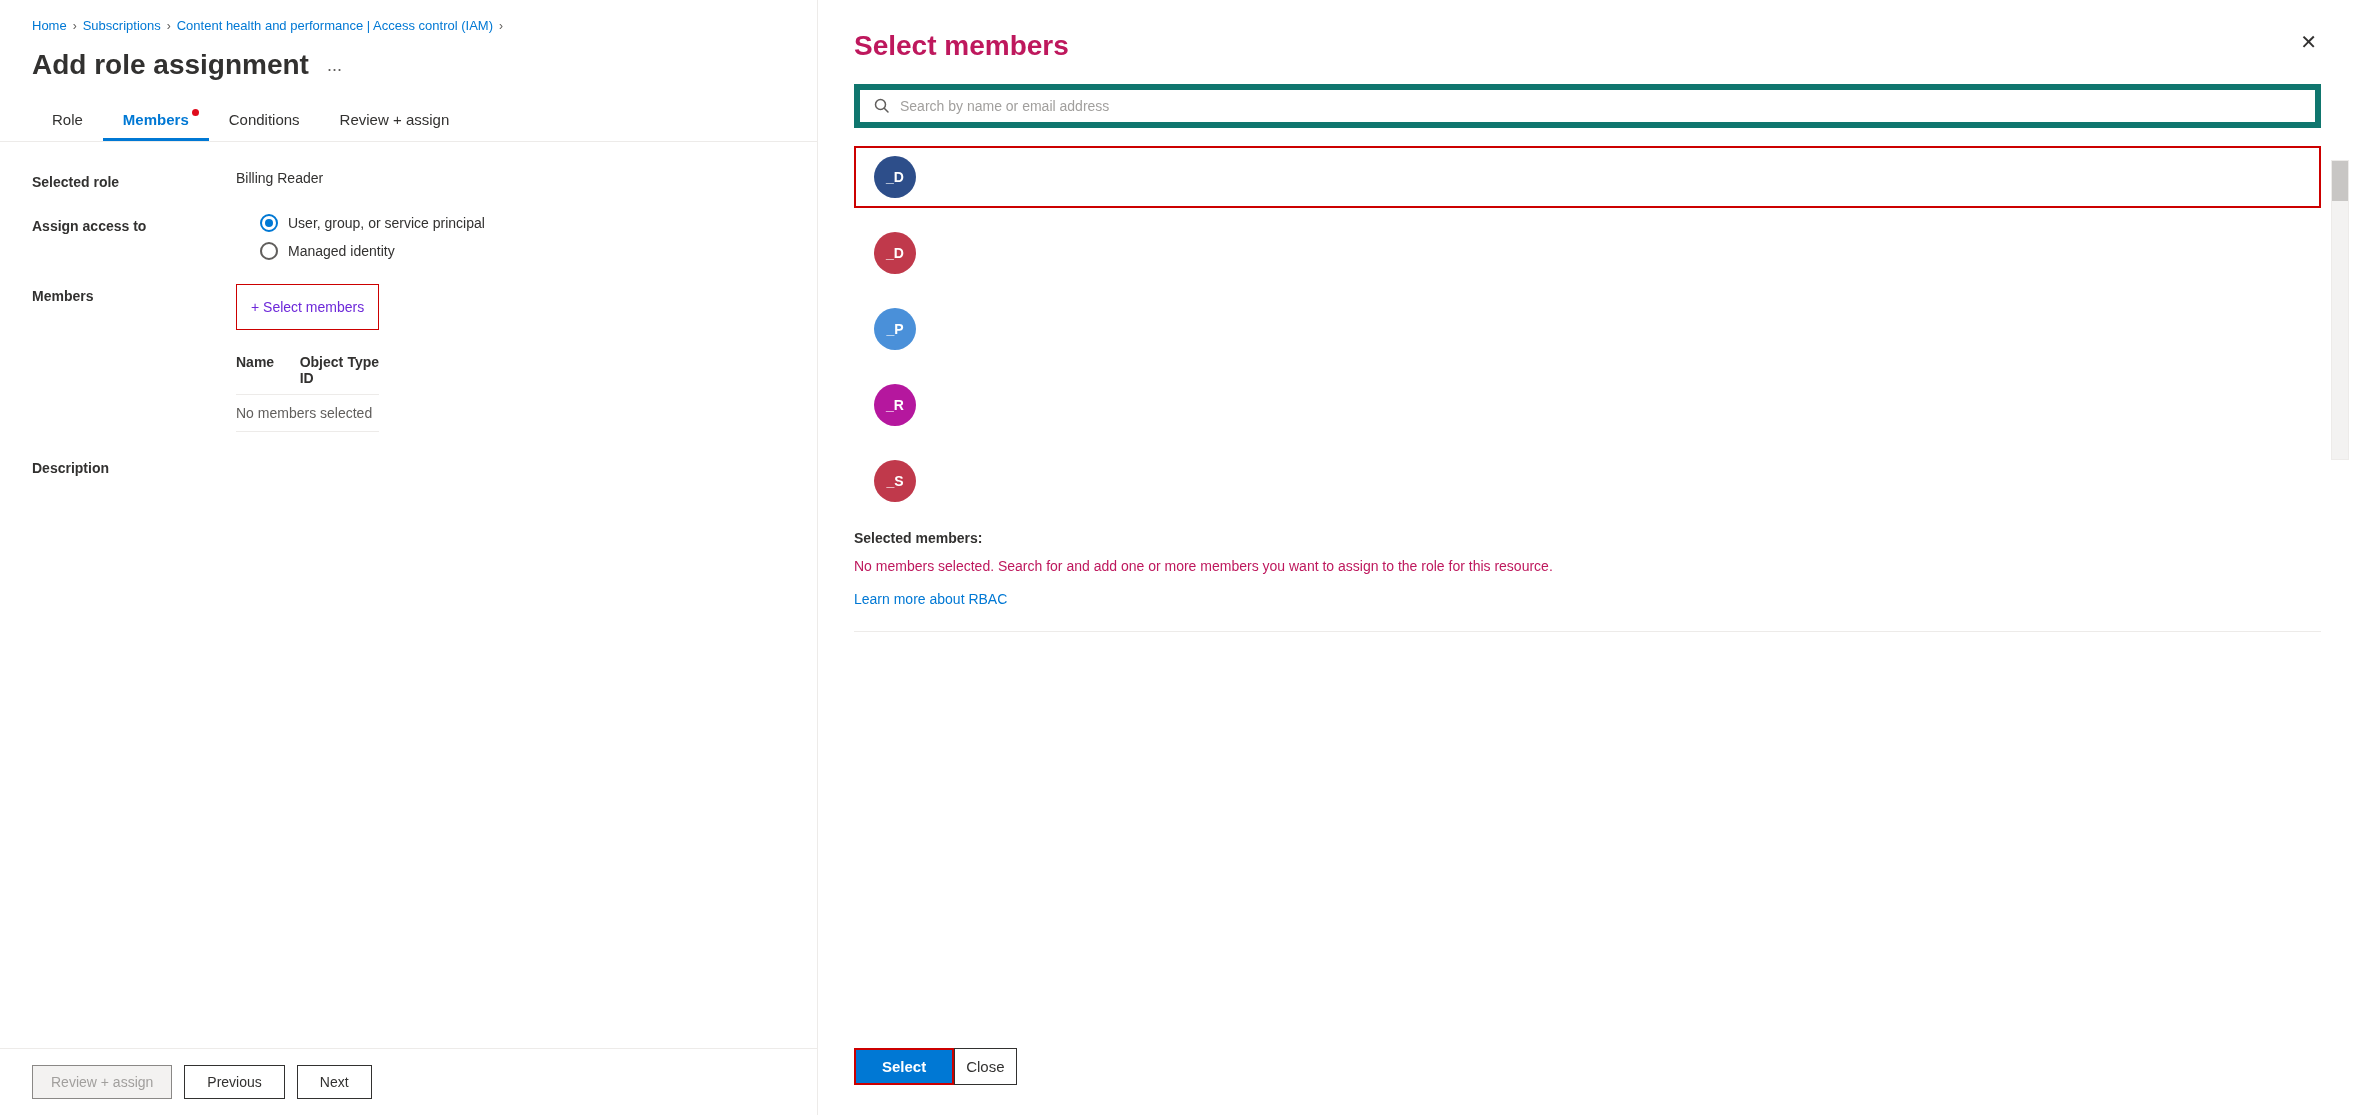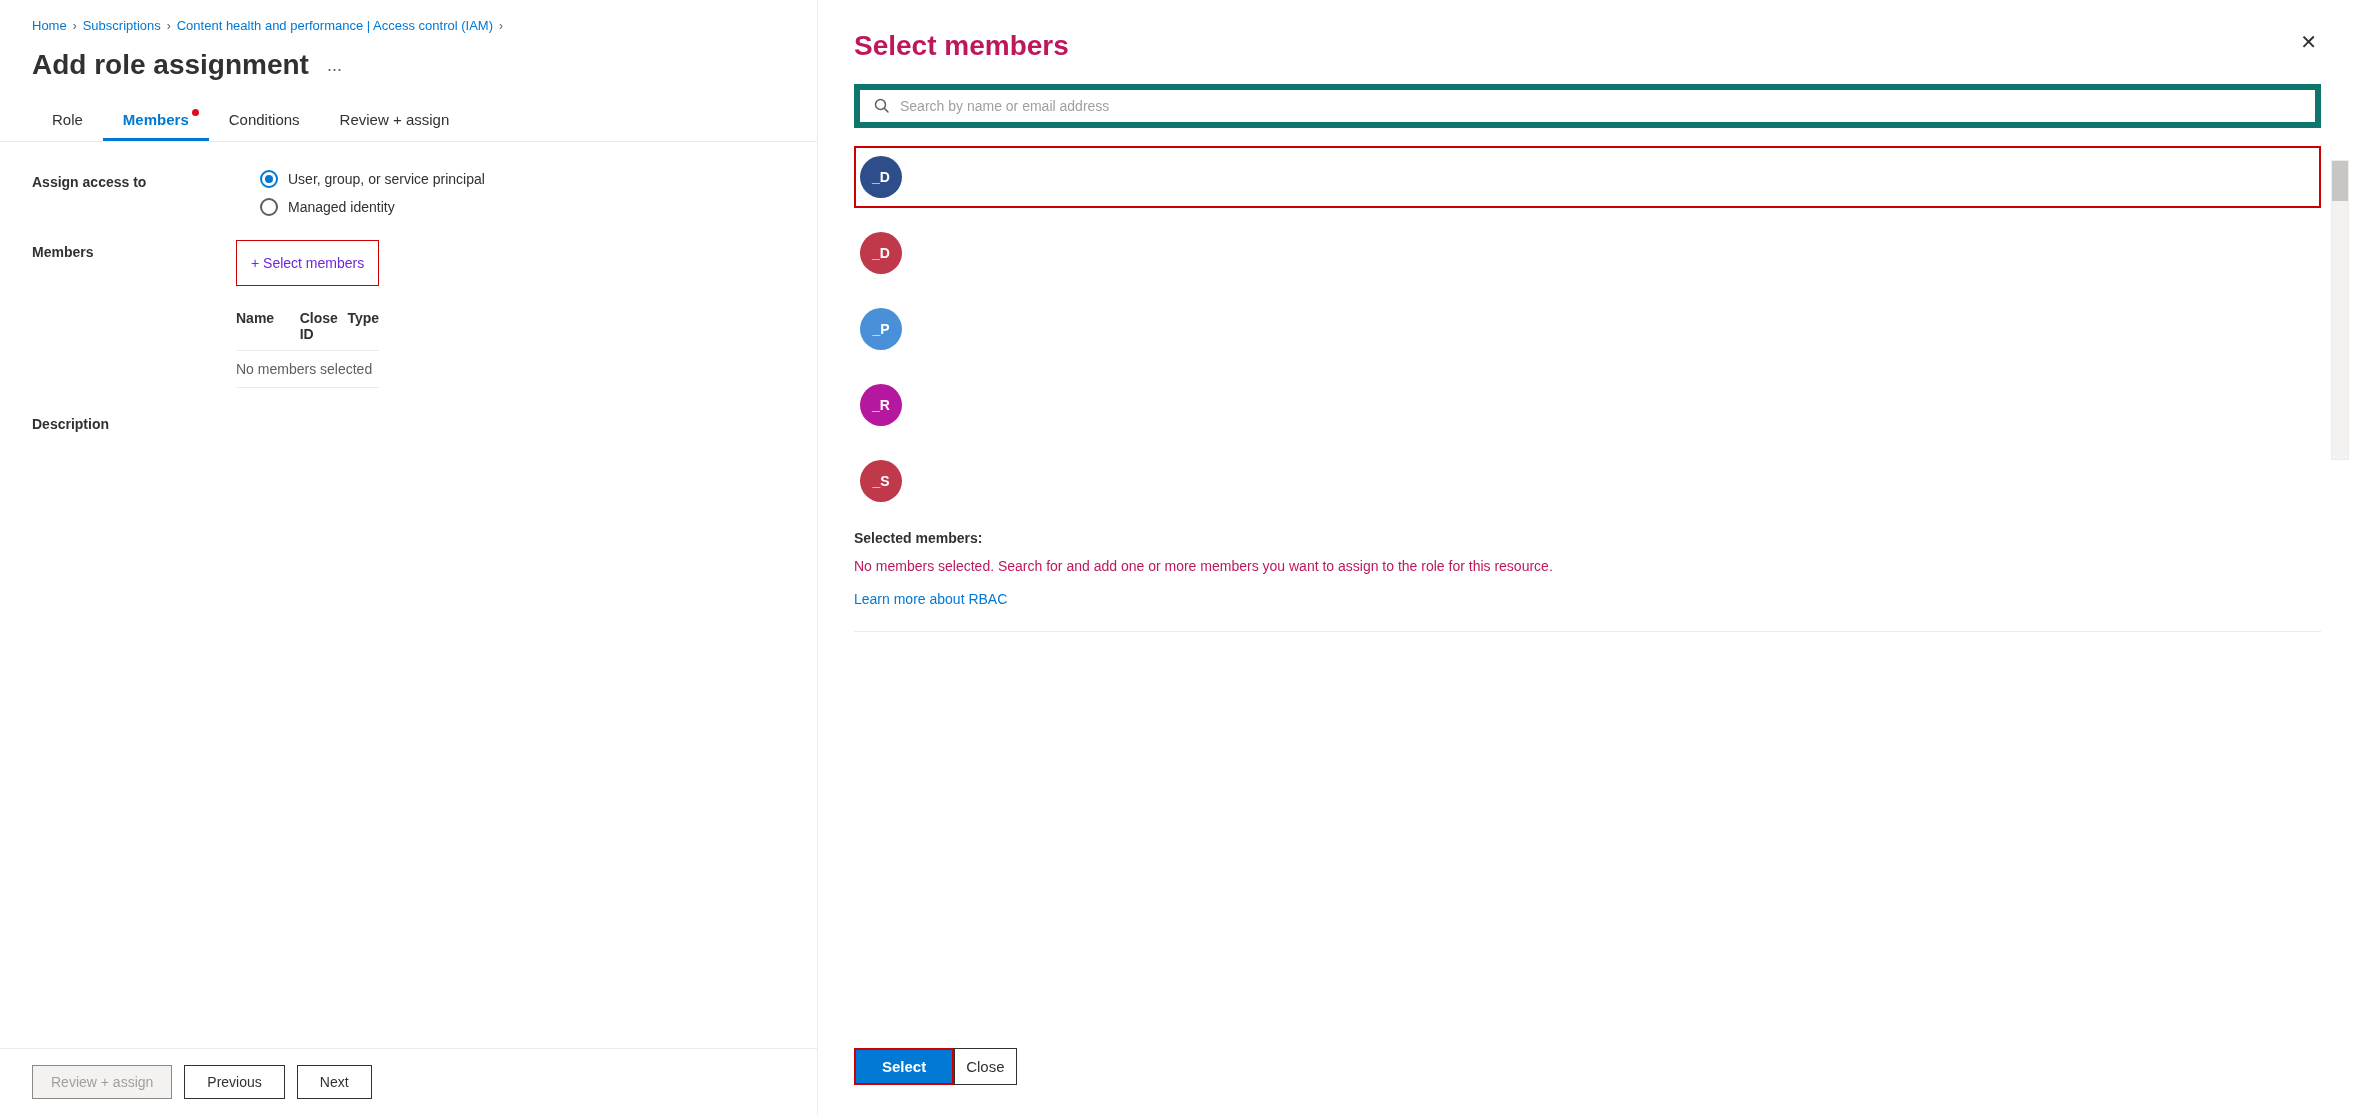--- a/index.html
+++ b/index.html
@@ -285,21 +285,21 @@
     .avatar-list {
       display: flex;
       flex-direction: column;
       gap: 14px;
       margin-bottom: 18px;
     }
     .avatar-item {
       display: flex;
       align-items: center;
       gap: 14px;
-      padding: 8px 4px;
+      padding: 8px 18px;
       cursor: pointer;
       border: 2.5px solid transparent;
     }
     .avatar-item.selected {
       border: 2.5px solid #c00;
       background: #fff;
     }
     .avatar-circle {
       width: 42px;
       height: 42px;
@@ -414,20 +414,24 @@
   <div class="tab">
     <span>Conditions</span>
   </div>
   <div class="tab">
     <span>Review + assign</span>
   </div>
 </div>
 
 <div class="main-left">
 
+  <div class="form-row">
+    <div class="form-label">Selected role</div>
+    <div class="form-value">Billing Reader</div>
+  </div>
 
   <div class="form-row">
     <div class="form-label">Assign access to</div>
     <div class="radio-group">
       <label class="radio-option">
         <div class="radio-circle checked"></div>
         <span>User, group, or service principal</span>
       </label>
       <label class="radio-option">
         <div class="radio-circle unchecked"></div>
@@ -436,21 +440,21 @@
     </div>
   </div>
 
   <div class="form-row" style="align-items:flex-start;">
     <div class="form-label">Members</div>
     <div>
       <button class="select-members-btn">+ Select members</button>
       <div class="members-table">
         <div class="table-header">
           <div class="col-name">Name</div>
-          <div class="col-object-id">Close ID</div>
+          <div class="col-object-id">Object ID</div>
           <div class="col-type">Type</div>
         </div>
         <div class="table-row">
           <div class="col-name">No members selected</div>
         </div>
       </div>
     </div>
   </div>
 
   <div class="form-row" style="align-items:flex-start; margin-top:20px;">

